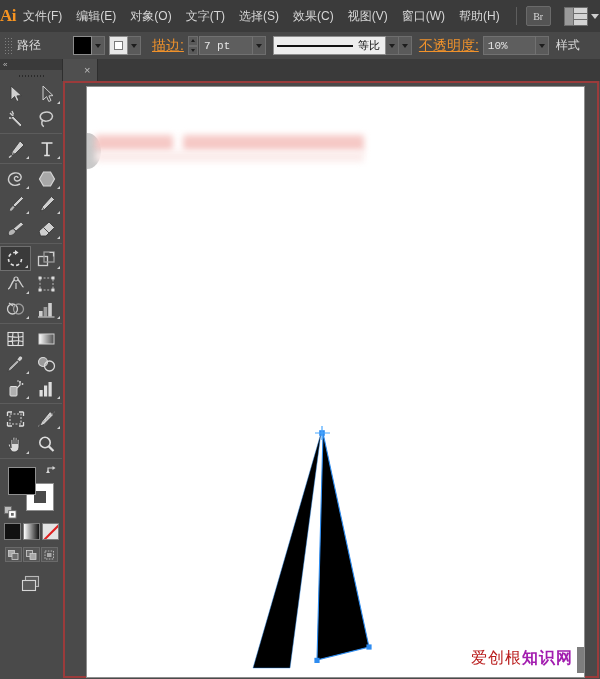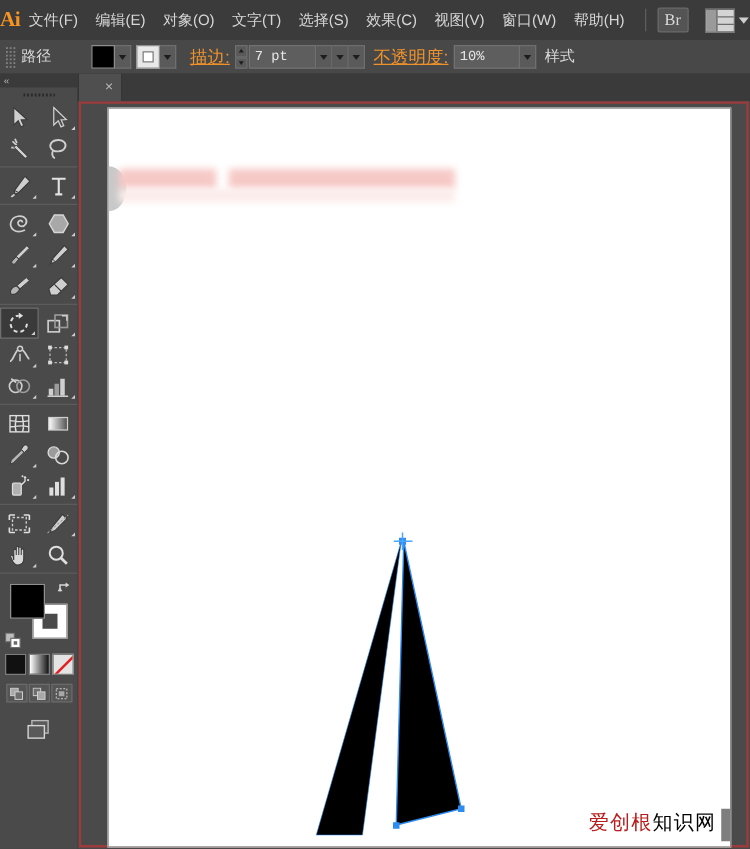--- a/index.html
+++ b/index.html
@@ -57,21 +57,21 @@
     width: 1px; height: 18px;
     background: #5e5e5e;
     margin: 0 9px;
   }
   #br-button {
     width: 23px; height: 18px;
     background: #545454;
     border: 1px solid #6a6a6a;
     border-radius: 2px;
     color: #d9d9d9;
-    font-size: 13px;
+    font-size: 10px;
     display: flex;
     align-items: center;
     justify-content: center;
     font-family: "Liberation Serif", serif;
   }
   #ws-switcher {
     margin-left: 13px;
     display: flex;
     align-items: center;
   }
@@ -408,21 +408,21 @@
   }
   #watermark {
     position: absolute;
     right: 11px; bottom: 8px;
     font-size: 16px;
     font-family: "Liberation Sans", "DejaVu Sans", sans-serif;
     letter-spacing: 1px;
     white-space: nowrap;
   }
   #watermark .wm-a { color: #b91c1c; }
-  #watermark .wm-b { color: #000000; }
+  #watermark .wm-b { color: #a21caf; font-weight: bold; }
   #wm-bar {
     position: absolute;
     right: 0px; bottom: 4px;
     width: 7px; height: 26px;
     background: #7e7e7e;
   }
 </style>
 </head>
 <body>
 
@@ -483,20 +483,24 @@
         </div>
         <div>
           <span class="dn"></span>
         </div>
     </div>
     <div class="cb-field" style="width:54px">7 pt</div>
     <div class="cb-arrowbtn">
         <div class="tri"></div>
       </div>
 
+    <div class="cb-combo" style="width:113px">
+      <div class="rule"></div>
+      <div class="ctext">等比</div>
+    </div>
     <div class="cb-arrowbtn">
         <div class="tri"></div>
       </div>
 
     <div class="cb-arrowbtn">
         <div class="tri"></div>
       </div>
 
     <div class="cb-link">不透明度:</div>
     <div class="cb-field" style="width:53px">10%</div>

